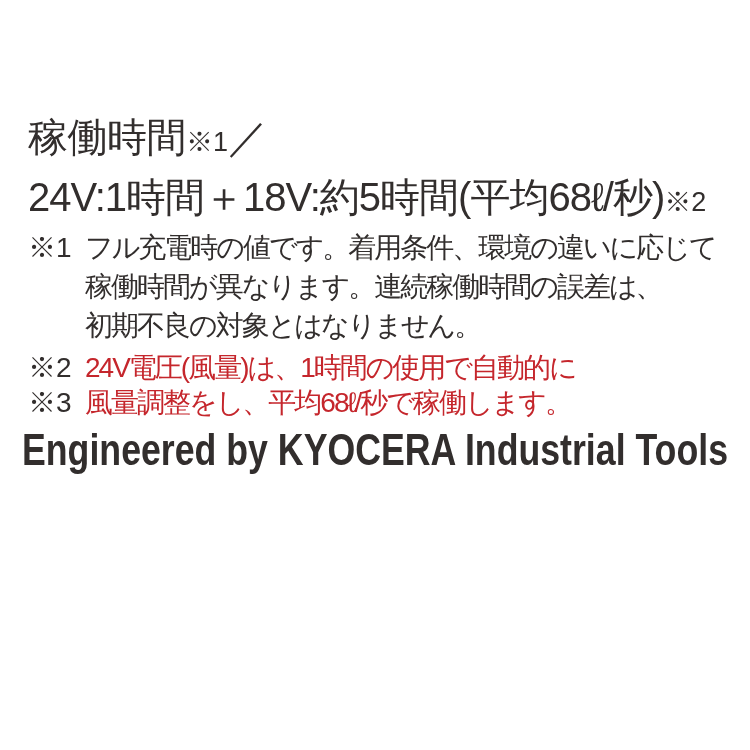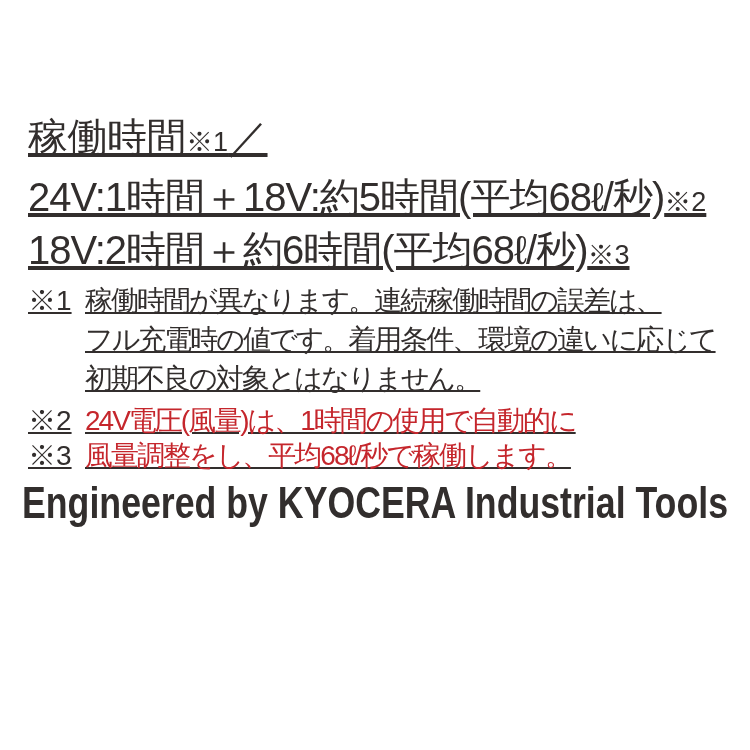--- a/index.html
+++ b/index.html
@@ -12,21 +12,20 @@
     width: 750px; height: 750px;
     background: var(--background);
     overflow: hidden;
     font-family: "Liberation Sans", sans-serif;
     color: var(--ink);
   }
   .content {
     position: relative;
     width: 750px; height: 534px;
     padding: 113px 0 0 28px;
-    text-decoration: underline;
   }
   
   .spec-heading {
     font-size: 40px;
     line-height: 48px;
     white-space: nowrap;
     letter-spacing: -0.5px;
     margin-bottom: 7px;
   }
   .spec-heading .note-ref-inline { font-size: 27px; letter-spacing: 0; }
@@ -77,32 +76,29 @@
 <div class="content">
 
   <div class="spec-heading">
     <span>稼働時間</span><span class="note-ref-inline">※1</span><span>／</span>
   </div>
 
   <div class="spec-line">
     <span>24V:1時間＋18V:約5時間(平均68ℓ/秒)</span><span class="note-ref-inline">※2</span>
   </div>
 
-  <div class="spec-line">
-    <span>18V:2時間＋約6時間(平均68ℓ/秒)</span><span class="note-ref-inline">※3</span>
-  </div>
 
 
   <div class="notes">
 
     <div class="note-row note-1">
       <span class="note-marker">※1</span>
       <div class="note-text">
+        <div>フル充電時の値です。着用条件、環境の違いに応じて</div>
         <div>稼働時間が異なります。連続稼働時間の誤差は、</div>
-        <div>フル充電時の値です。着用条件、環境の違いに応じて</div>
         <div>初期不良の対象とはなりません。</div>
       </div>
     </div>
 
     <div class="note-row note-2">
       <span class="note-marker">※2</span>
       <div class="note-text note-text-red">
         <div>24V電圧(風量)は、1時間の使用で自動的に</div>
       </div>
     </div>

